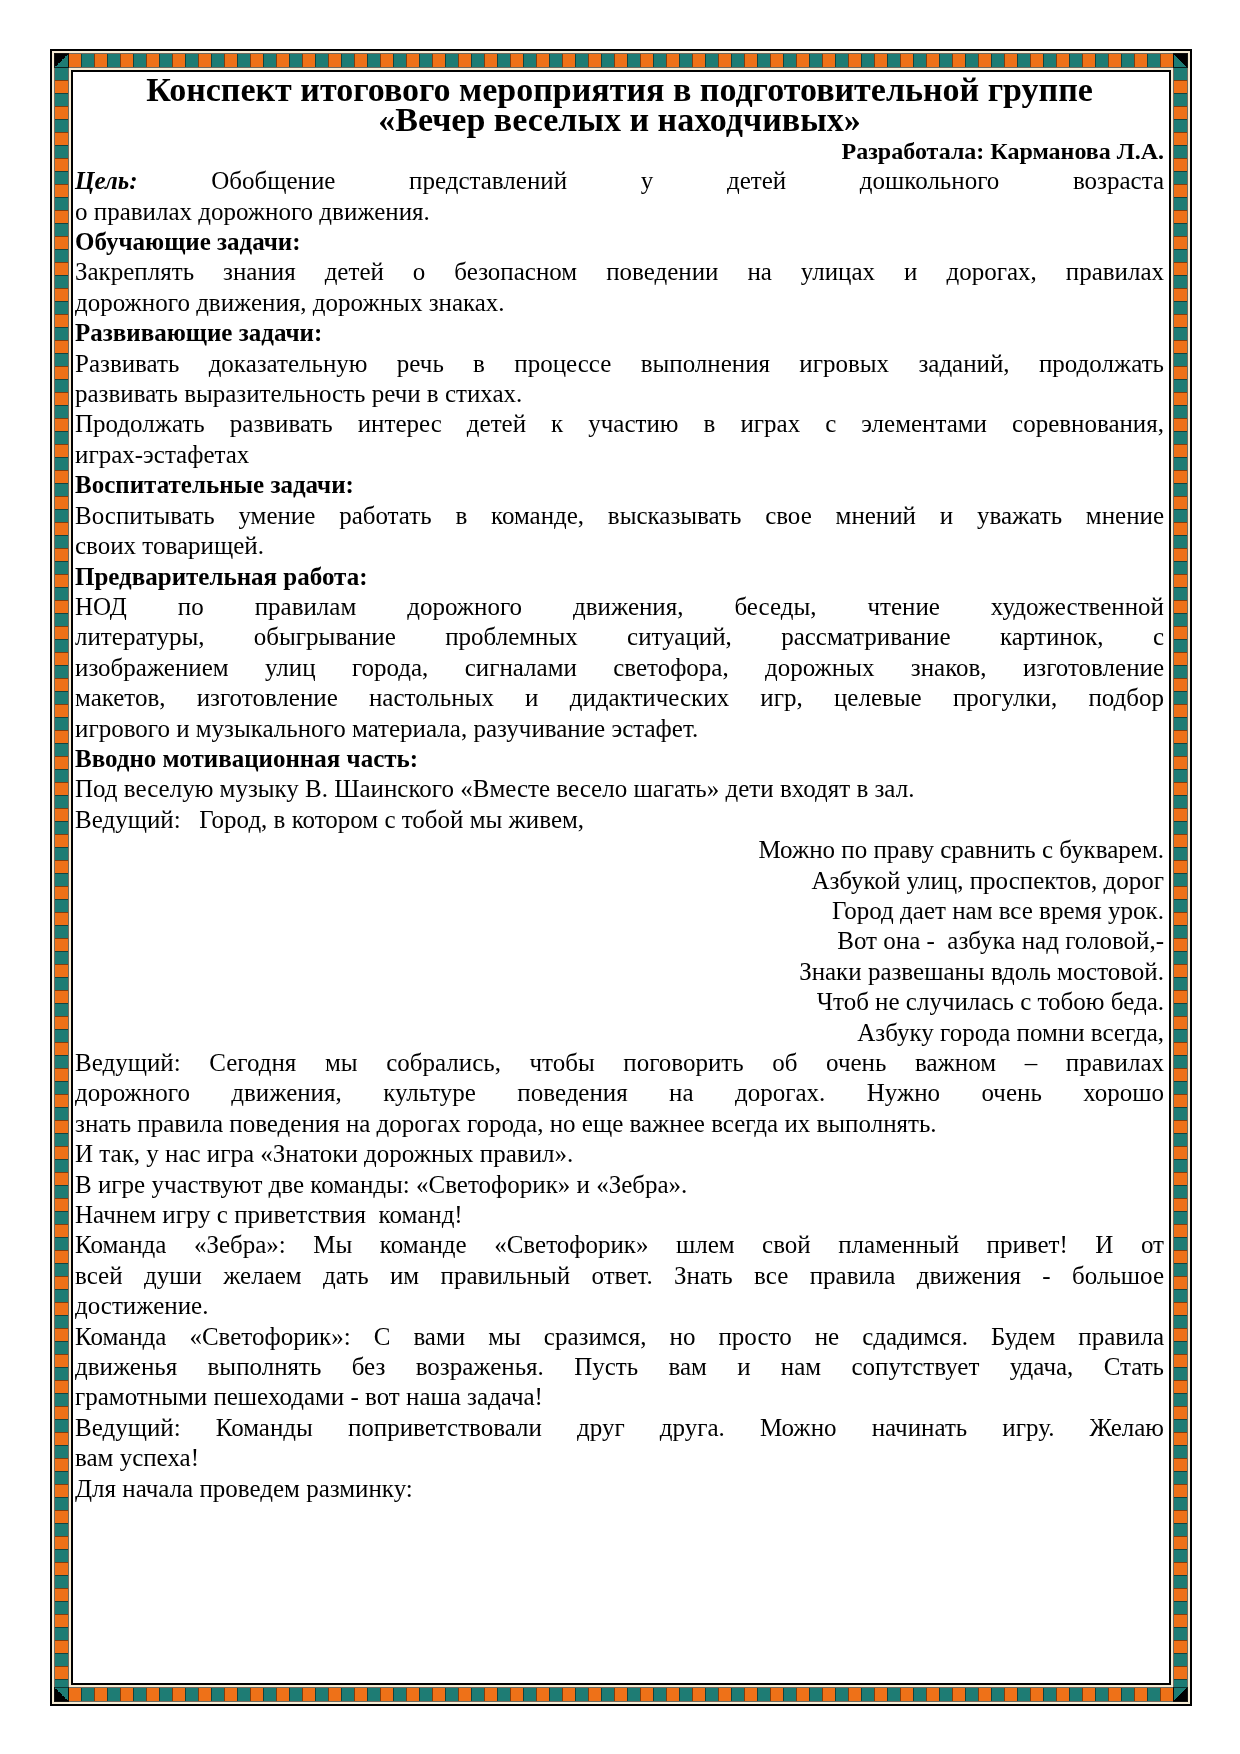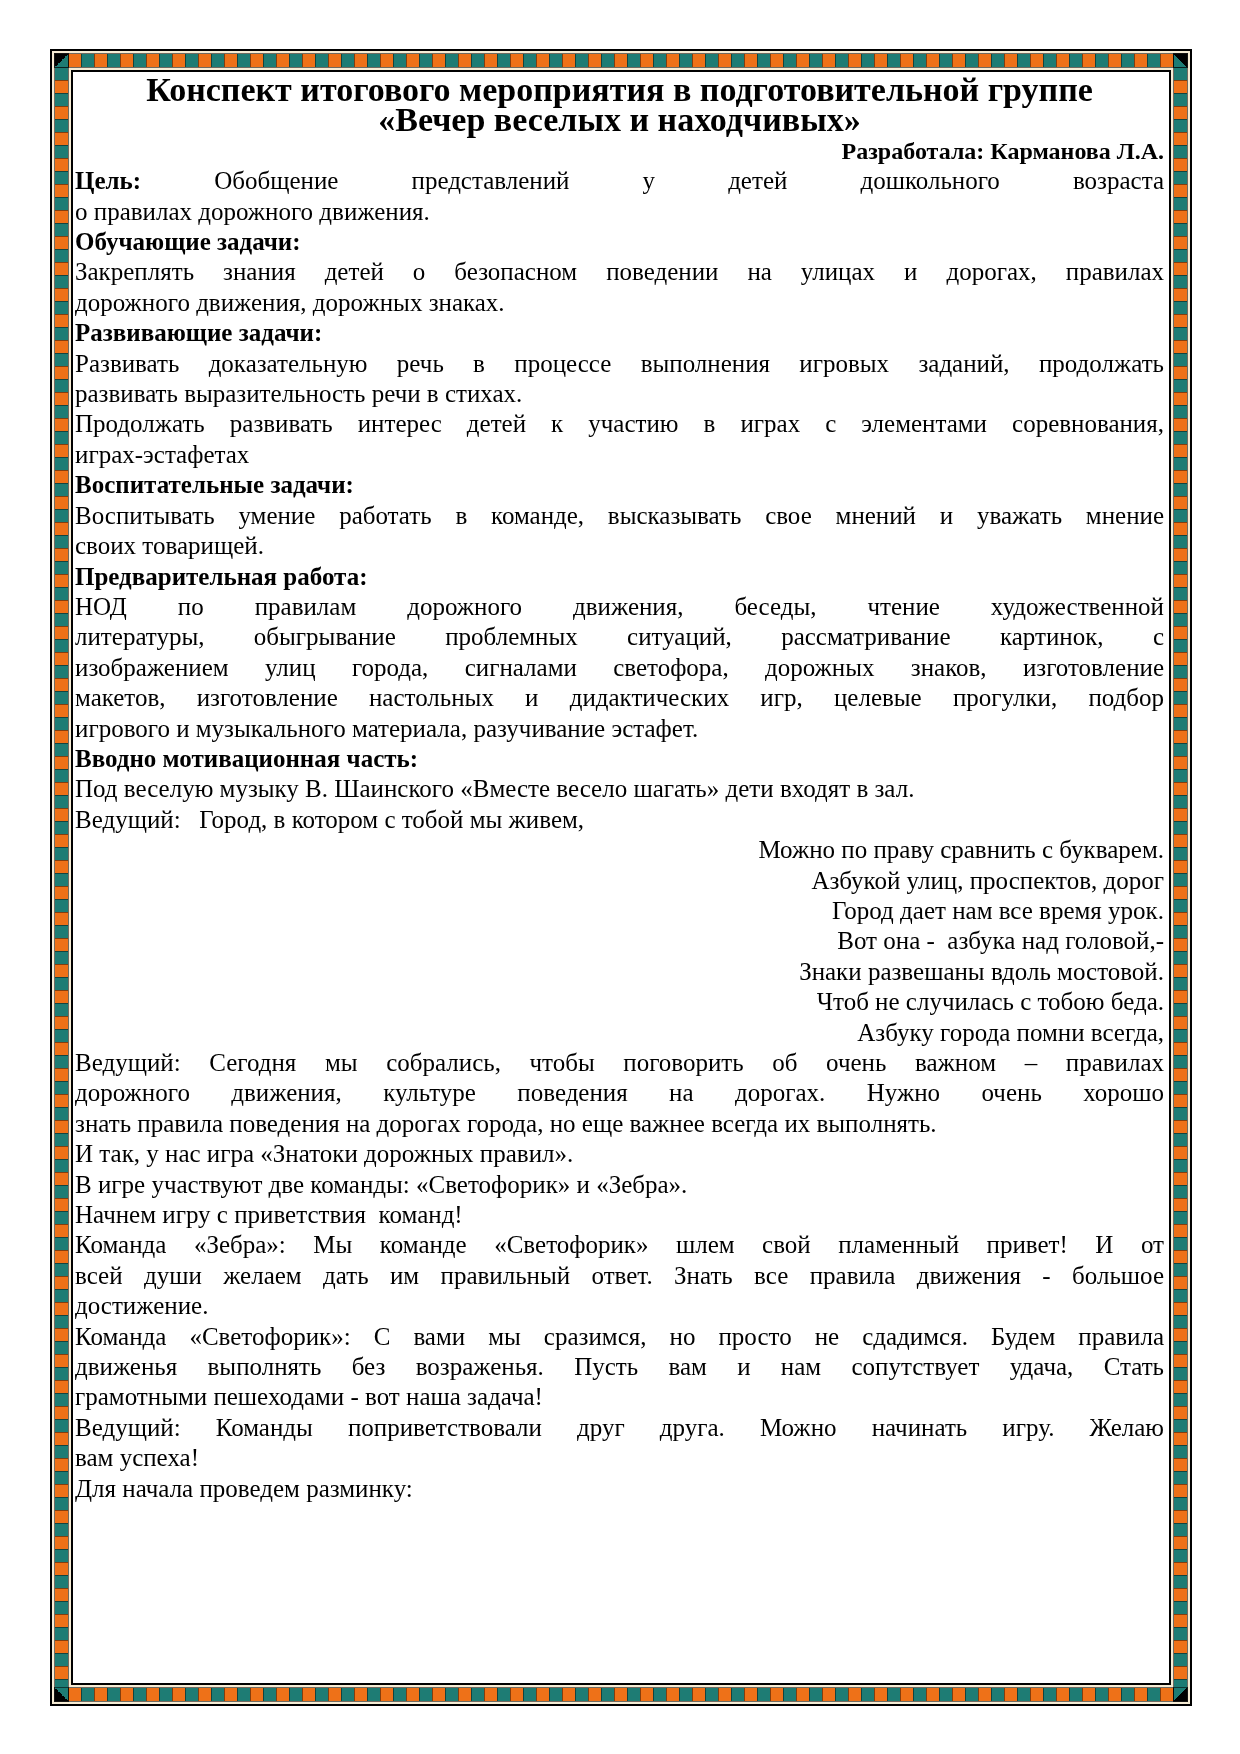--- a/index.html
+++ b/index.html
@@ -93,21 +93,21 @@
     text-align: justify;
     text-align-last: justify;
   }
   .blk-line, .blk-speech { white-space: pre-wrap; }
   .blk-poem {
     padding-left: 112px;
     box-sizing: border-box;
     white-space: pre-wrap;
     text-align: right;
   }
-  .lead { font-weight: bold; }
+  .lead { font-weight: bold; font-style: italic; }
 </style>
 </head>
 <body>
 
 <div class="frame">
   <div class="strip strip-top"></div>
   <div class="strip strip-bottom"></div>
   <div class="strip strip-left"></div>
   <div class="strip strip-right"></div>
   <div class="corner corner-tl"></div>

